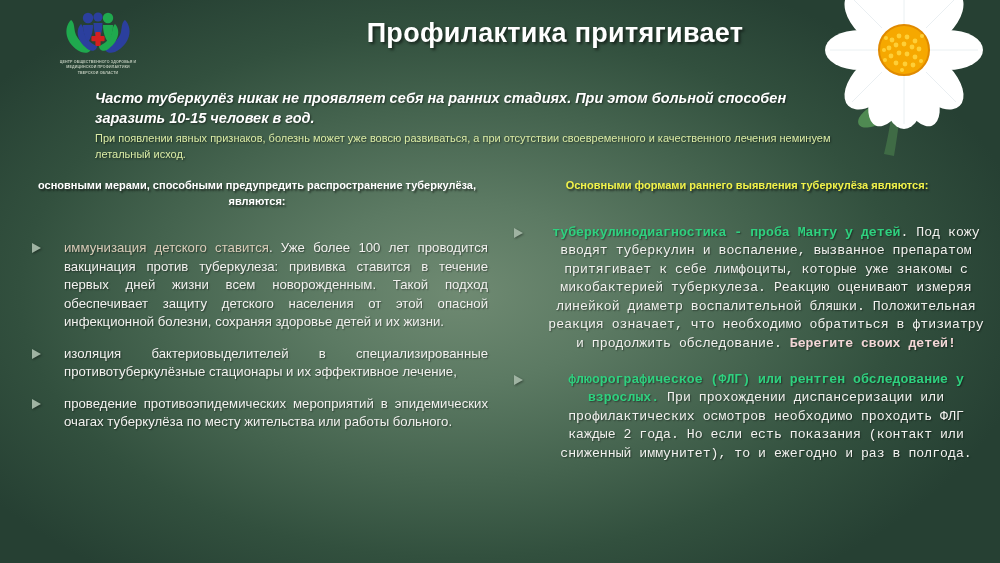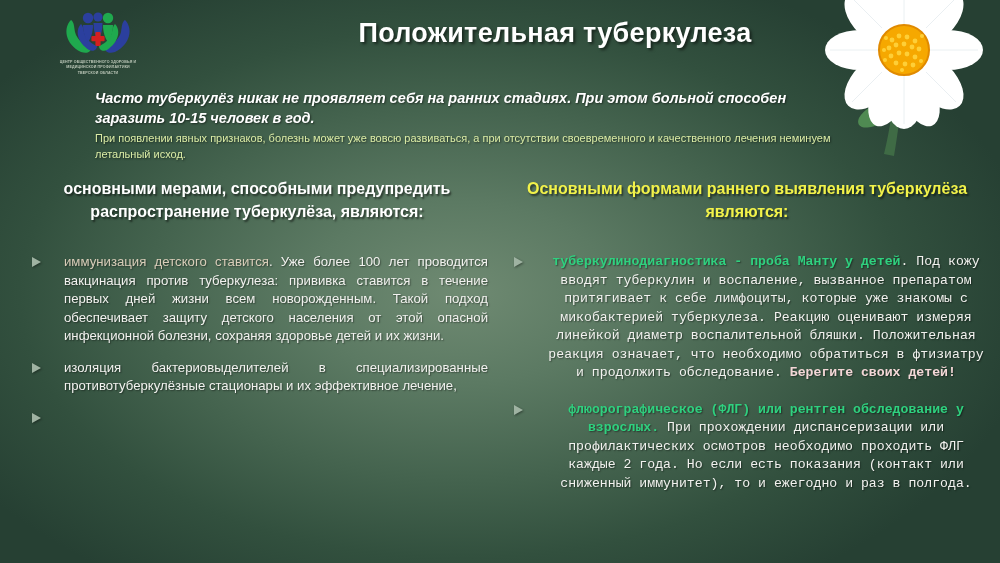--- a/index.html
+++ b/index.html
@@ -90,21 +90,21 @@
     text-shadow: 1px 1px 2px rgba(0,0,0,0.5);
   }
 
   
   .col { position: absolute; top: 178px; }
   #col-left  { left: 26px;  width: 462px; }
   #col-right { left: 508px; width: 478px; }
 
   .col-heading {
     text-align: center;
-    font-size: 16px;
+    font-size: 11px;
     font-weight: bold;
     line-height: 1.42;
     text-shadow: 1.5px 1.5px 2px rgba(0,0,0,0.55);
   }
   #heading-left  { color: #ffffff; }
   #heading-right { color: #f2f24a; }
 
   .bullets { margin-top: 30px; }
   .bullet {
     position: relative;
@@ -211,42 +211,42 @@
         <circle cx="-18" cy="-12" r="2"></circle>
           <circle cx="18" cy="-14" r="2"></circle>
         <circle cx="-19" cy="10" r="2"></circle>
           <circle cx="17" cy="11" r="2"></circle>
         <circle cx="-2" cy="20" r="2"></circle>
           <circle cx="-20" cy="0" r="2"></circle>
       </g>
     </g>
   </svg>
 
-  <div id="page-title">Положительная туберкулеза</div>
+  <div id="page-title">Профилактика притягивает</div>
 
   <div id="intro">
     <div class="intro-line-a">Часто туберкулёз никак не проявляет себя на ранних стадиях. При этом больной способен заразить 10-15 человек в год.</div>
     <div class="intro-line-b">При появлении явных признаков, болезнь может уже вовсю развиваться, а при отсутствии своевременного и качественного лечения неминуем летальный исход.</div>
   </div>
 
   <div id="col-left" class="col">
     <div id="heading-left" class="col-heading">основными мерами, способными предупредить распространение туберкулёза, являются:</div>
     <div class="bullets">
 
       <div id="bullet-left-1" class="bullet">
         <span class="marker"></span><span class="lead-tan">иммунизация детского ставится</span><span>. Уже более 100 лет проводится вакцинация против туберкулеза: прививка ставится в течение первых дней жизни всем новорожденным. Такой подход обеспечивает защиту детского населения от этой опасной инфекционной болезни, сохраняя здоровье детей и их жизни.</span>
       </div>
 
 
       <div id="bullet-left-3" class="bullet">
         <span class="marker"></span><span>изоляция бактериовыделителей в специализированные противотуберкулёзные стационары и их эффективное лечение,</span>
       </div>
 
       <div id="bullet-left-4" class="bullet">
-        <span class="marker"></span>
+        <span class="marker"></span><span>проведение противоэпидемических мероприятий в эпидемических очагах туберкулёза по месту жительства или работы больного.</span>
       </div>
 
     </div>
   </div>
 
   <div id="col-right" class="col">
     <div id="heading-right" class="col-heading">Основными формами раннего выявления туберкулёза являются:</div>
     <div class="bullets">
 
       <div class="bullet">

